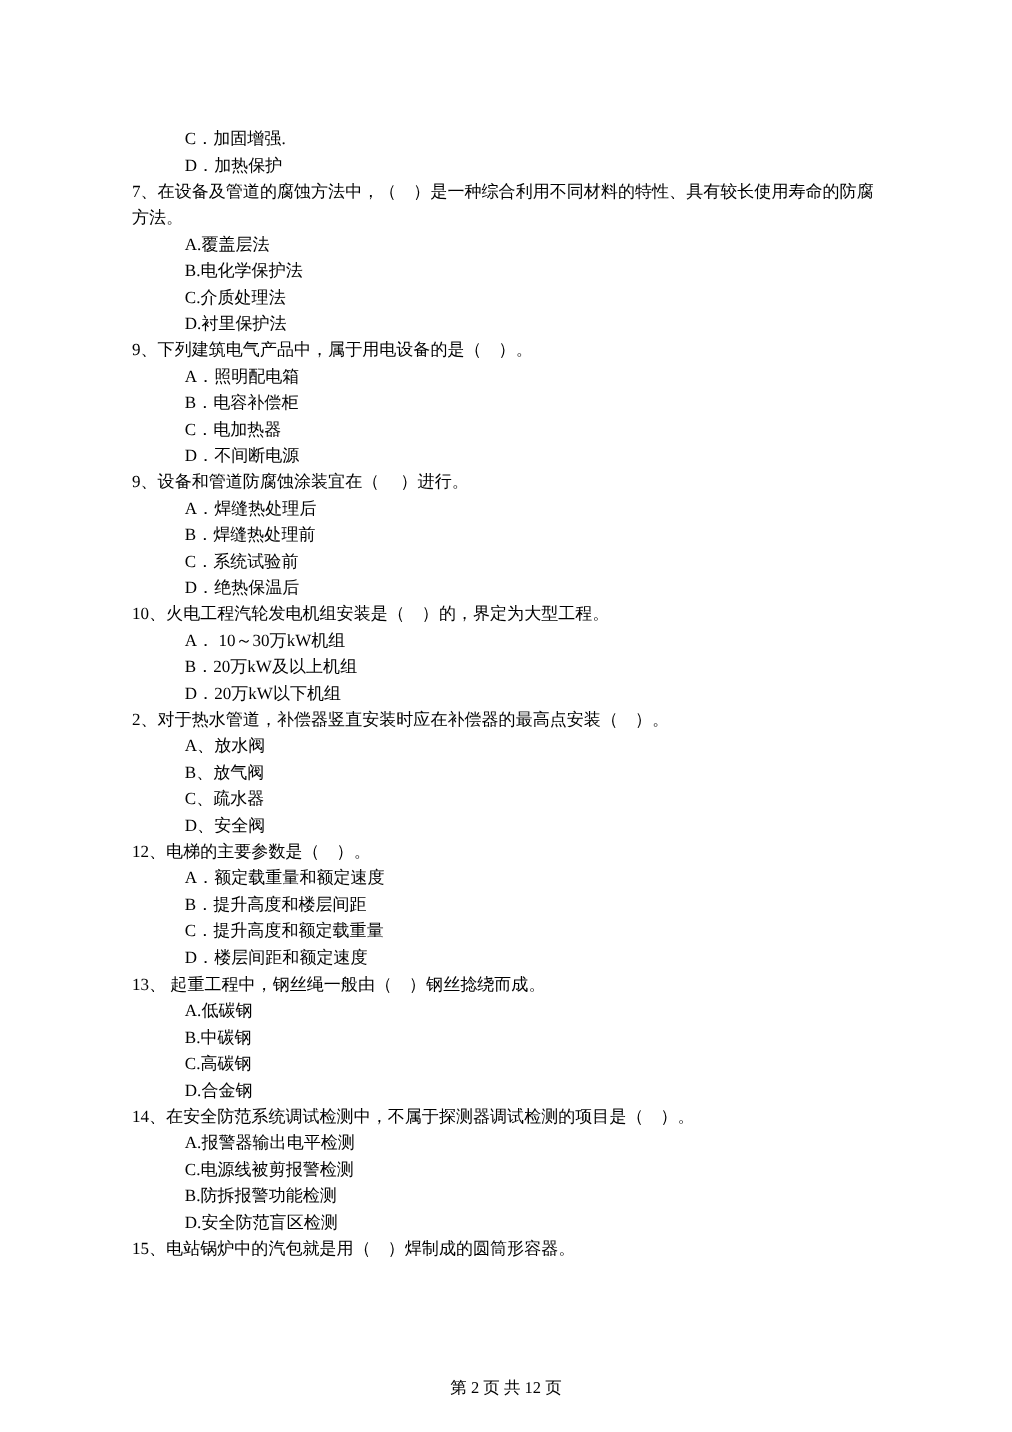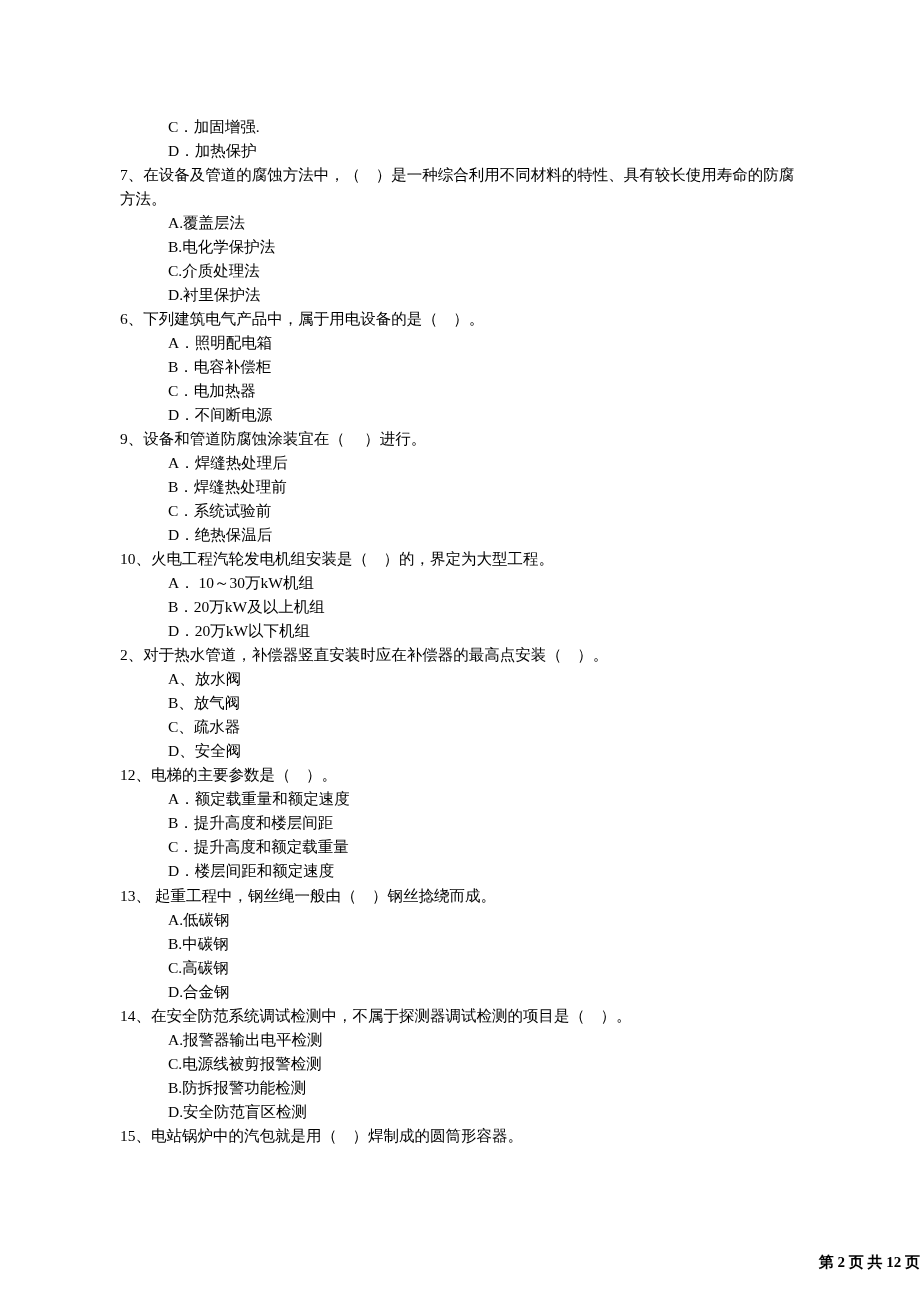--- a/index.html
+++ b/index.html
@@ -26,42 +26,41 @@
       margin-left: 0;
     }
     .opt-line {
       margin-left: 48px;
     }
     .footer {
       position: absolute;
       bottom: 28px;
       left: 0;
       right: 0;
-      text-align: right;
+      text-align: center;
       font-size: 15px;
-      font-weight: bold;
     }
   </style>
 </head>
 <body>
 
 <div class="page">
 
   <div>
 
     <div class="line opt-line">C．加固增强.</div>
     <div class="line opt-line">D．加热保护</div>
 
     <div class="line q-line">7、在设备及管道的腐蚀方法中，（    ）是一种综合利用不同材料的特性、具有较长使用寿命的防腐方法。</div>
     <div class="line opt-line">A.覆盖层法</div>
     <div class="line opt-line">B.电化学保护法</div>
     <div class="line opt-line">C.介质处理法</div>
     <div class="line opt-line">D.衬里保护法</div>
 
-    <div class="line q-line">6、下列建筑电气产品中，属于用电设备的是（    ）。</div>
+    <div class="line q-line">9、下列建筑电气产品中，属于用电设备的是（    ）。</div>
     <div class="line opt-line">A．照明配电箱</div>
     <div class="line opt-line">B．电容补偿柜</div>
     <div class="line opt-line">C．电加热器</div>
     <div class="line opt-line">D．不间断电源</div>
 
     <div class="line q-line">9、设备和管道防腐蚀涂装宜在（     ）进行。</div>
     <div class="line opt-line">A．焊缝热处理后</div>
     <div class="line opt-line">B．焊缝热处理前</div>
     <div class="line opt-line">C．系统试验前</div>
     <div class="line opt-line">D．绝热保温后</div>

